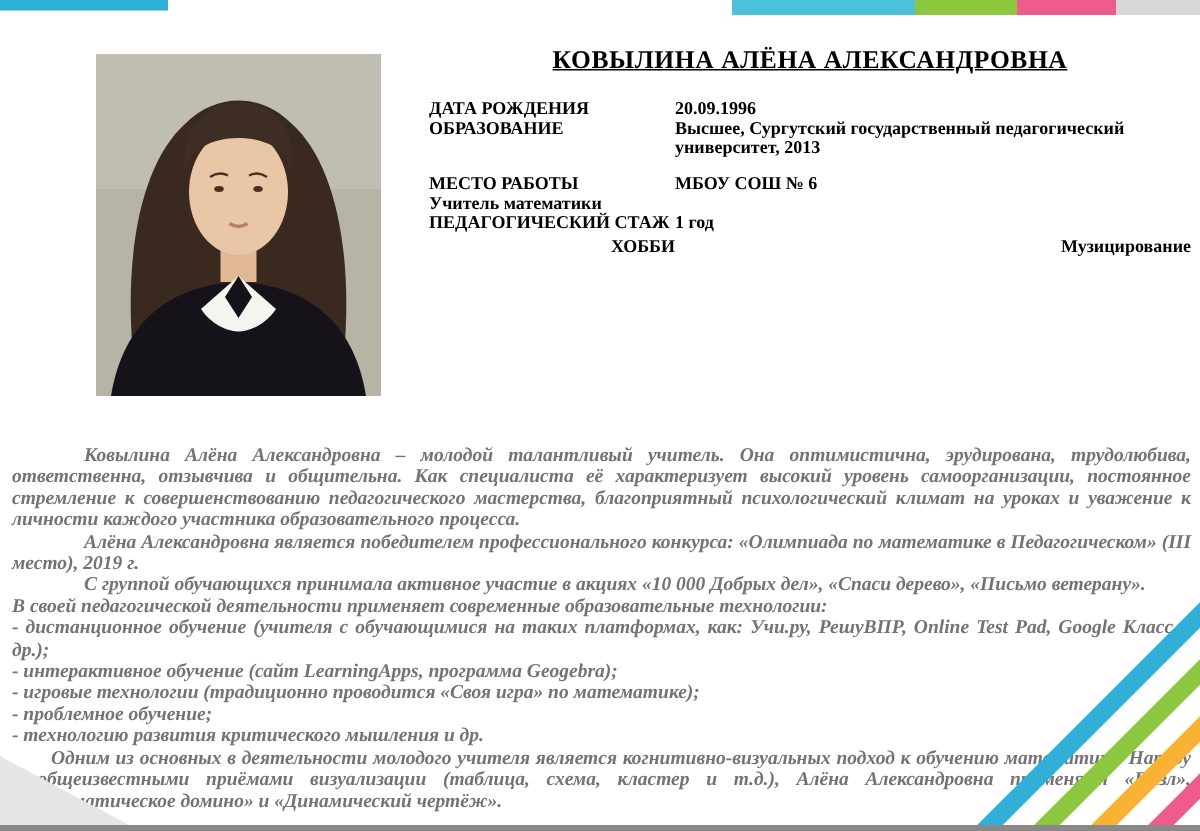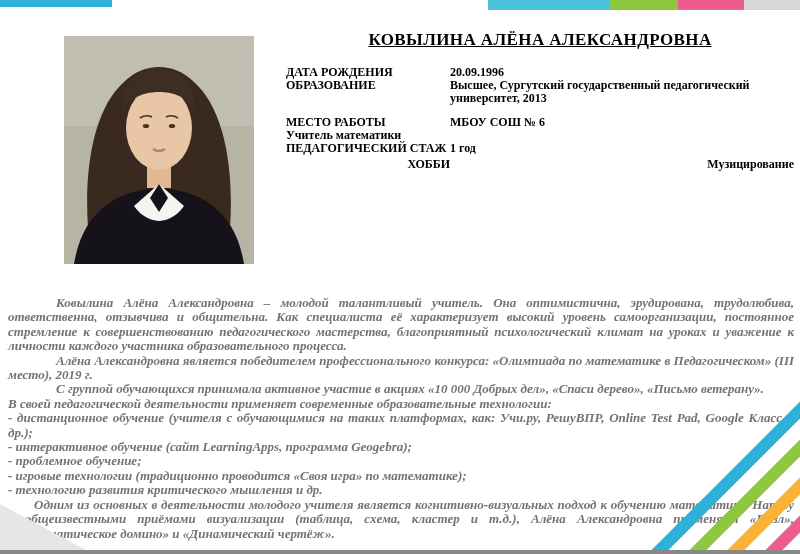--- a/index.html
+++ b/index.html
@@ -134,22 +134,22 @@
     </div>
   </div>
 
   <div class="bio">
     <p class="indent">Ковылина Алёна Александровна – молодой талантливый учитель. Она оптимистична, эрудирована, трудолюбива, ответственна, отзывчива и общительна. Как специалиста её характеризует высокий уровень самоорганизации, постоянное стремление к совершенствованию педагогического мастерства, благоприятный психологический климат на уроках и уважение к личности каждого участника образовательного процесса.</p>
     <p class="indent">Алёна Александровна является победителем профессионального конкурса: «Олимпиада по математике в Педагогическом» (III место), 2019 г.</p>
     <p class="indent">С группой обучающихся принимала активное участие в акциях «10 000 Добрых дел», «Спаси дерево», «Письмо ветерану».</p>
     <p>В своей педагогической деятельности применяет современные образовательные технологии:</p>
     <p>- дистанционное обучение (учителя с обучающимися на таких платформах, как: Учи.ру, РешуВПР, Online Test Pad, Google Класс и др.);</p>
     <p>- интерактивное обучение (сайт LearningApps, программа Geogebra);</p>
+    <p>- игровые технологии (традиционно проводится «Своя игра» по математике);</p>
     <p>- проблемное обучение;</p>
-    <p>- игровые технологии (традиционно проводится «Своя игра» по математике);</p>
     <p>- технологию развития критического мышления и др.</p>
     <p class="indent-sm">Одним из основных в деятельности молодого учителя является когнитивно-визуальных подход к обучению математике. Наряду с общеизвестными приёмами визуализации (таблица, схема, кластер и т.д.), Алёна Александровна применяет «Пазл», «Математическое домино» и «Динамический чертёж».</p>
   </div>
 
   <div class="bl-wedge"></div>
 
   <div class="corner">
     <div class="stripe" style="background: rgb(47, 176, 216);"></div>
     <div class="stripe" style="background: rgb(141, 198, 63);"></div>
     <div class="stripe" style="background: rgb(249, 178, 51);"></div>

